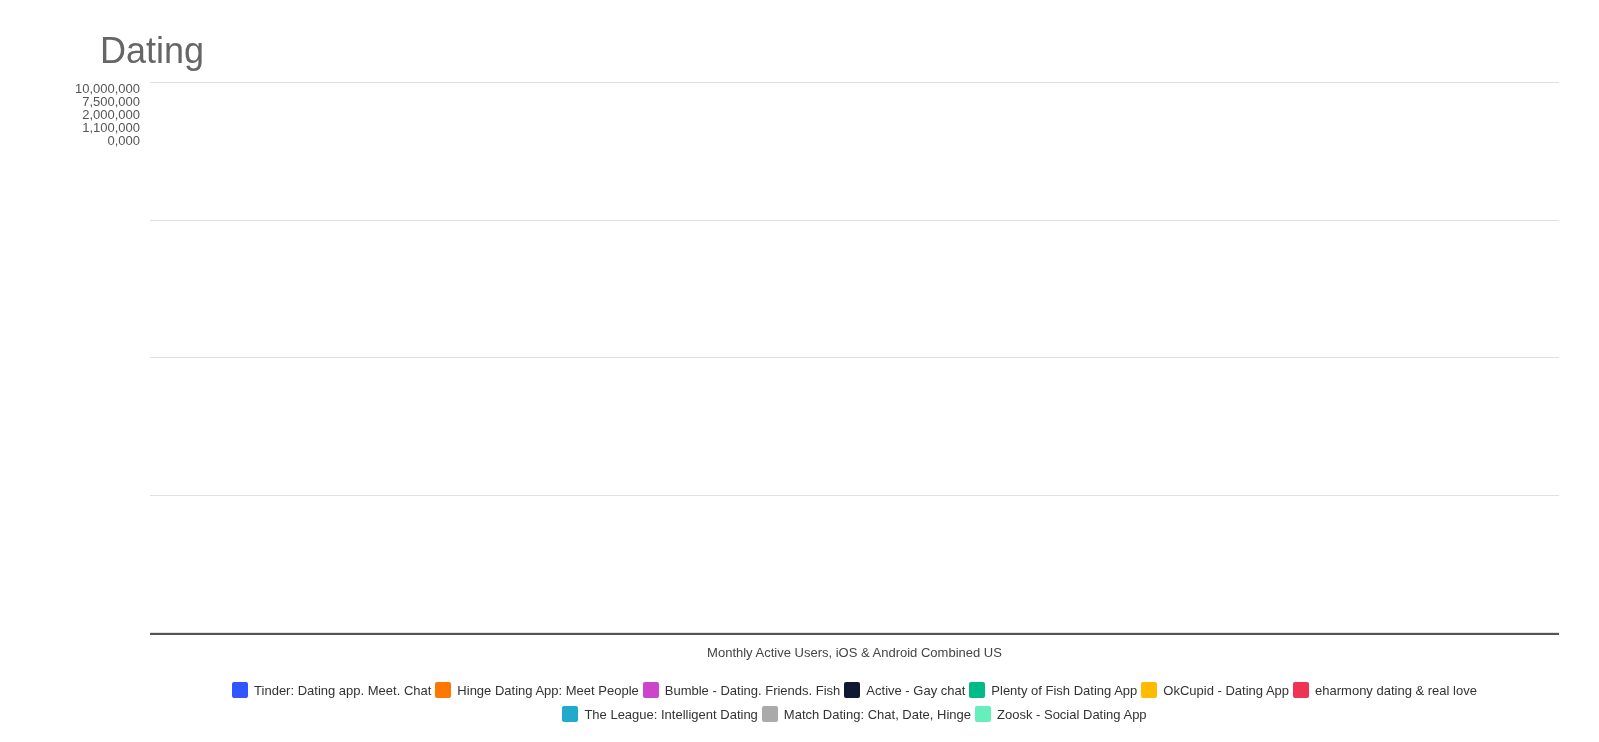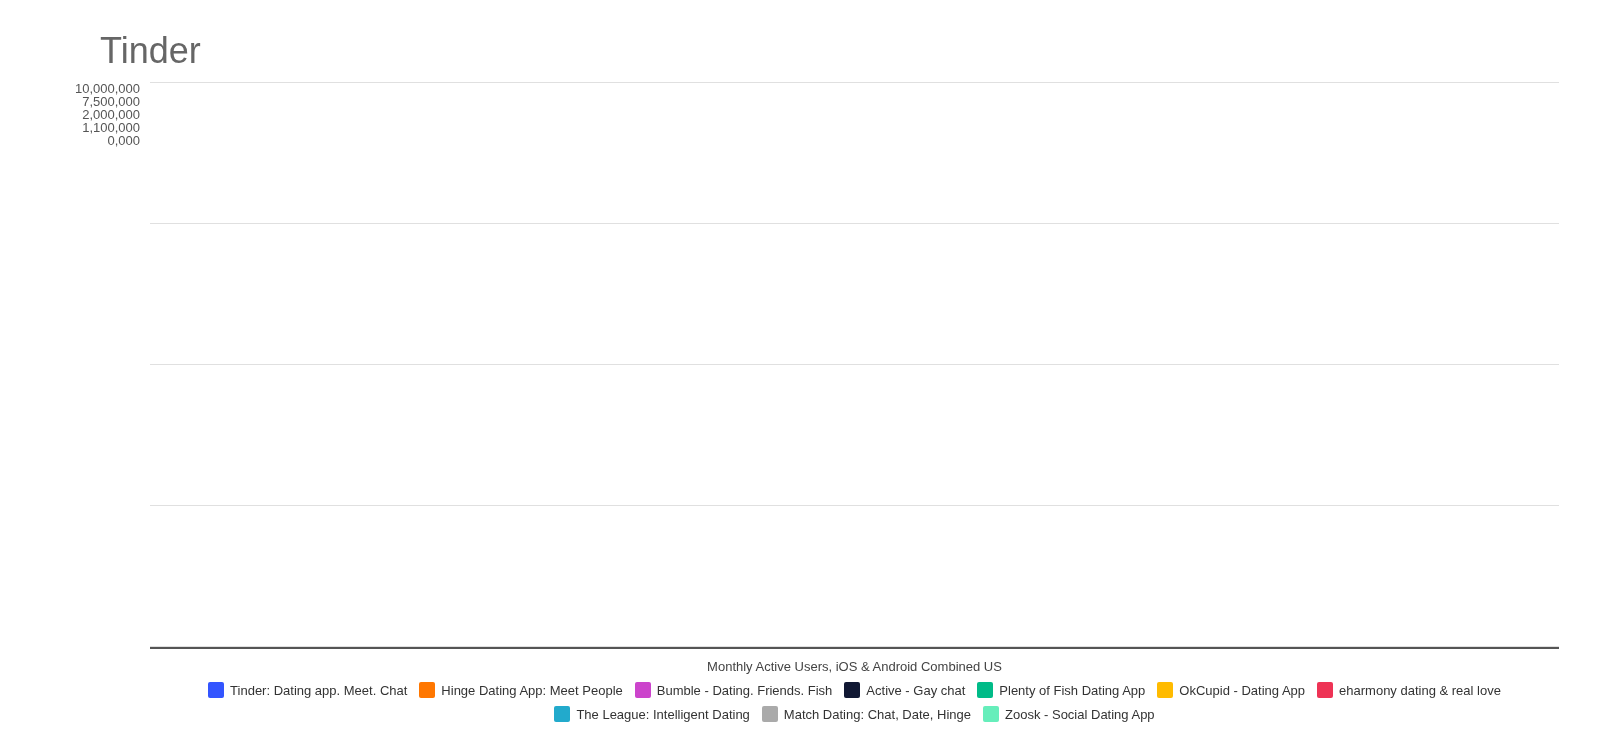--- a/index.html
+++ b/index.html
@@ -91,48 +91,48 @@
     .x-axis-line {
       height: 2px;
       background: #555;
       margin-bottom: 0;
     }
     .x-axis-label {
       text-align: center;
       font-size: 13px;
       color: #444;
       margin-top: 10px;
-      margin-bottom: 3px;
+      margin-bottom: 17px;
     }
     .legend {
       display: flex;
       flex-wrap: wrap;
       justify-content: center;
-      gap: 8px 12px;
+      gap: 8px 4px;
       font-size: 13px;
       color: #333;
       padding: 5px 0 0 0;
     }
     .legend-item {
       display: flex;
       align-items: center;
       gap: 6px;
     }
     .legend-swatch {
       width: 16px;
       height: 16px;
       border-radius: 2px;
       flex-shrink: 0;
     }
   </style>
 </head>
 <body>
 
 <div class="chart-container">
-  <div class="chart-title">Tinder</div>
+  <div class="chart-title">Dating</div>
   <div class="chart-area">
     <div class="y-axis" id="y-axis">
         <div class="y-label">10,000,000</div>
         <div class="y-label">7,500,000</div>
         <div class="y-label">2,000,000</div>
         <div class="y-label">1,100,000</div>
         <div class="y-label">0,000</div>
       </div>
     <div class="chart-body">
       <div class="grid-and-bars">

